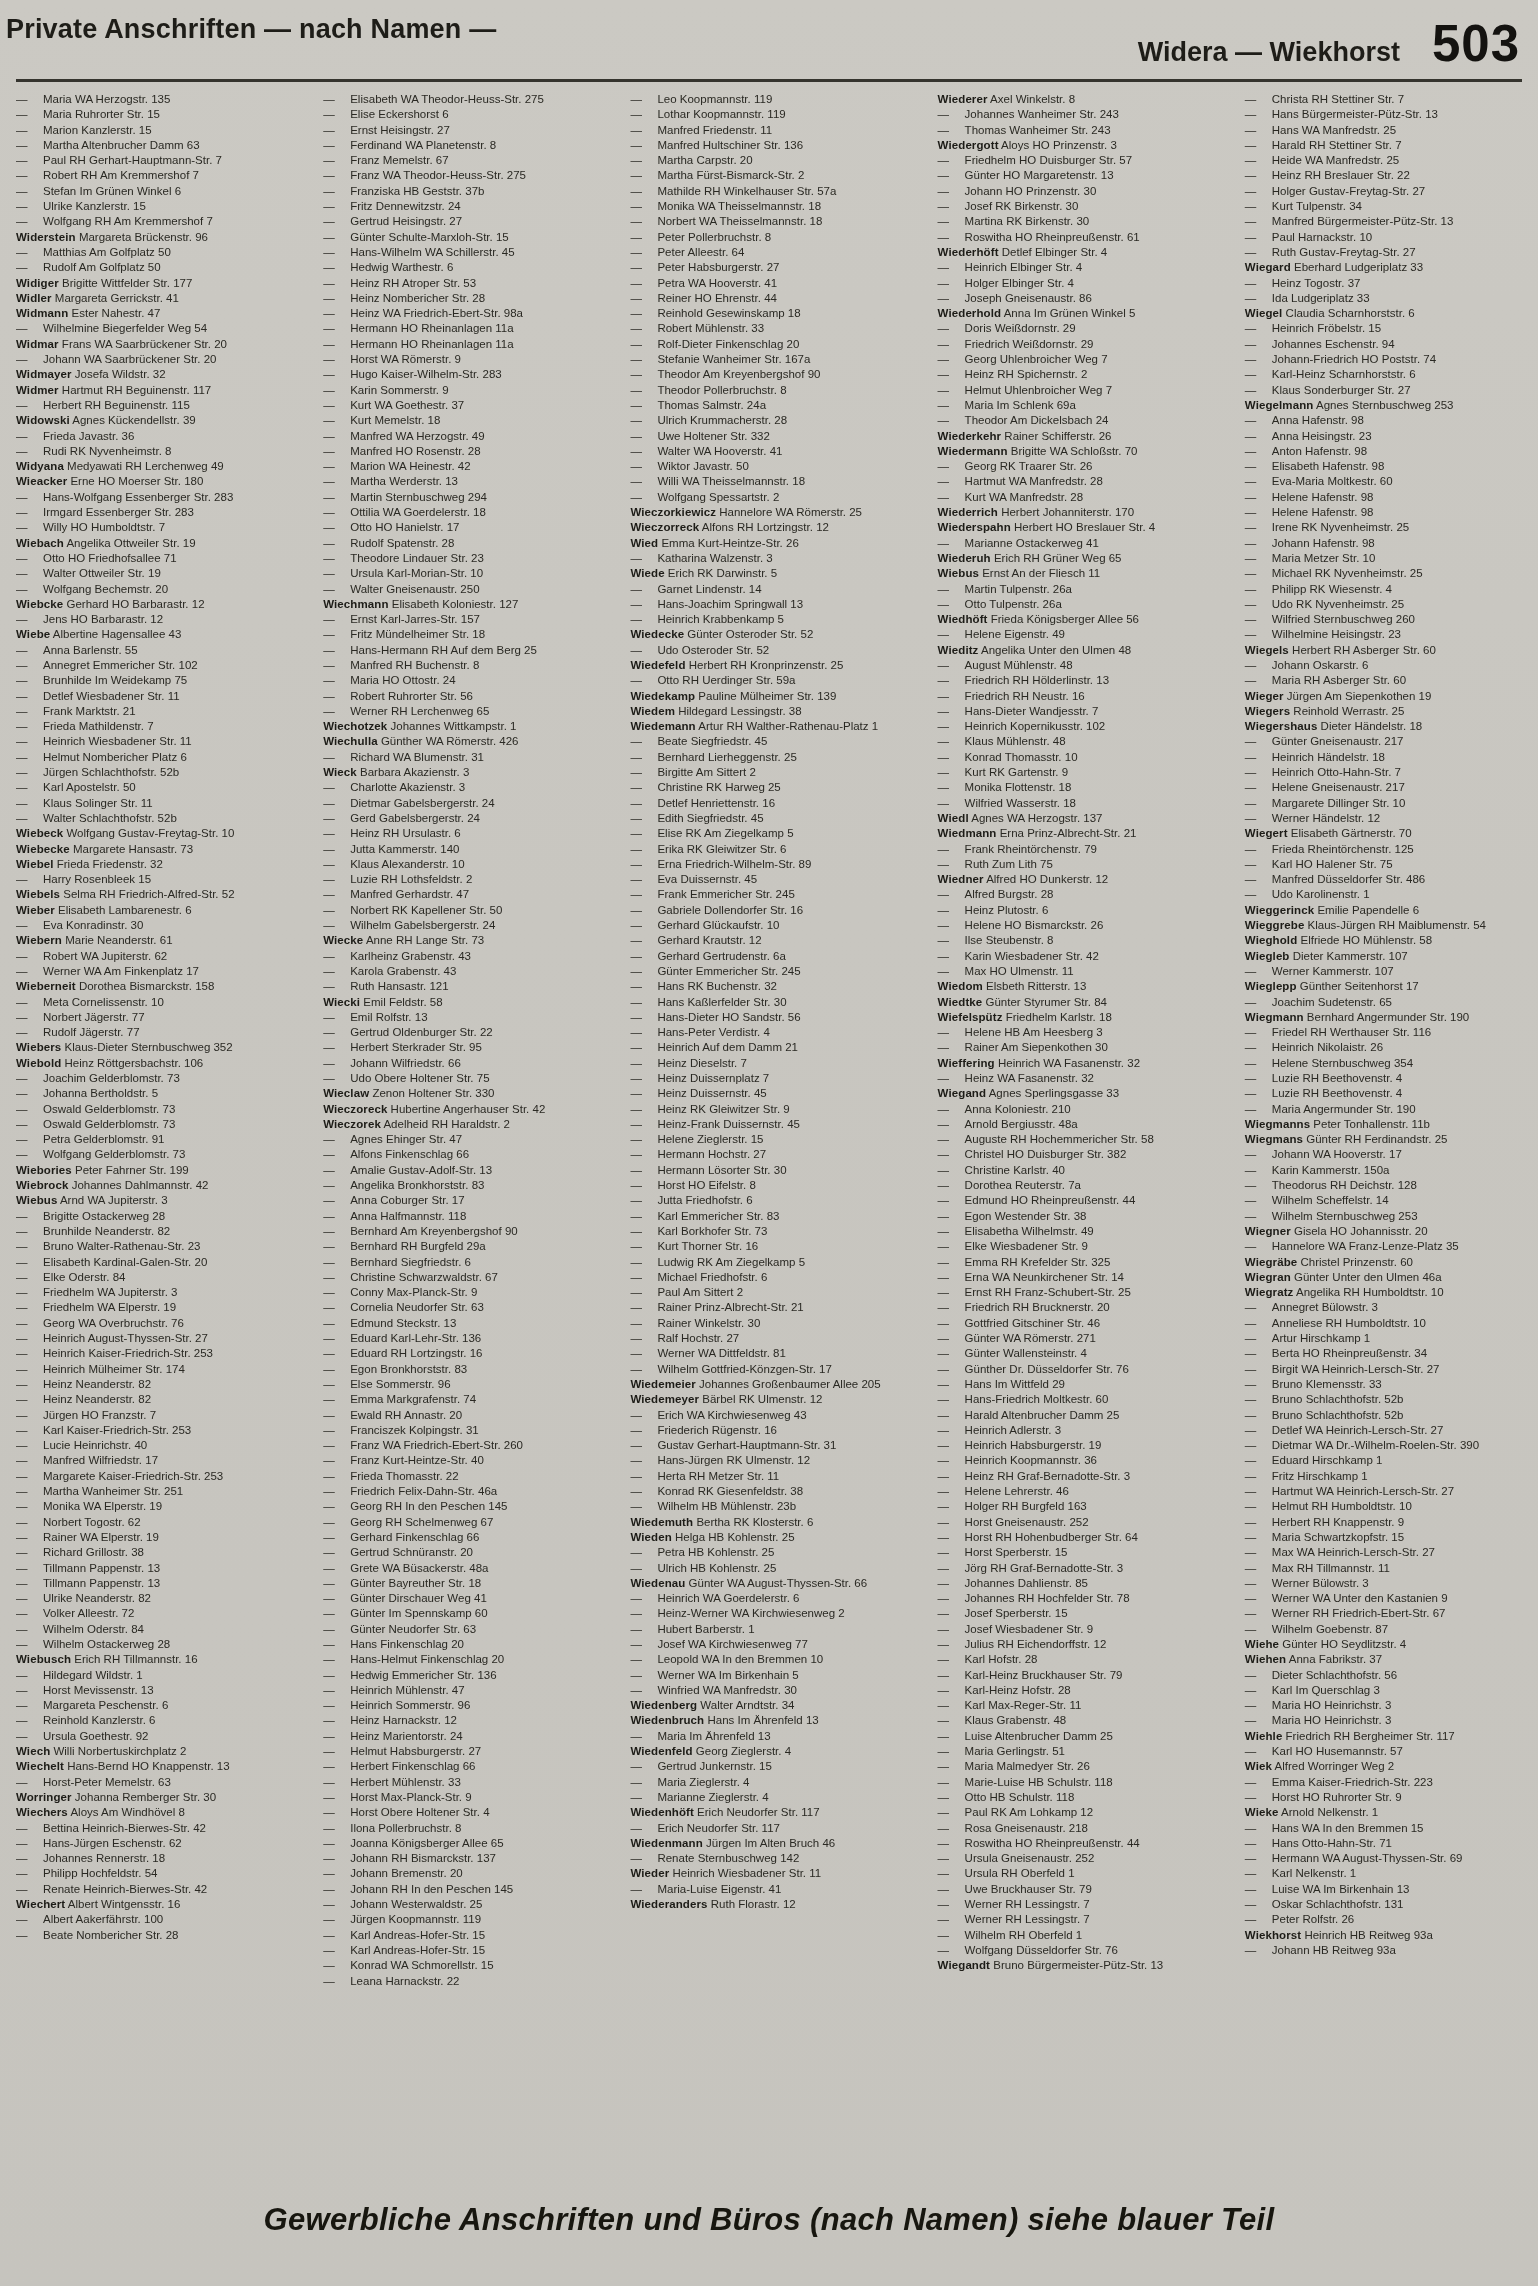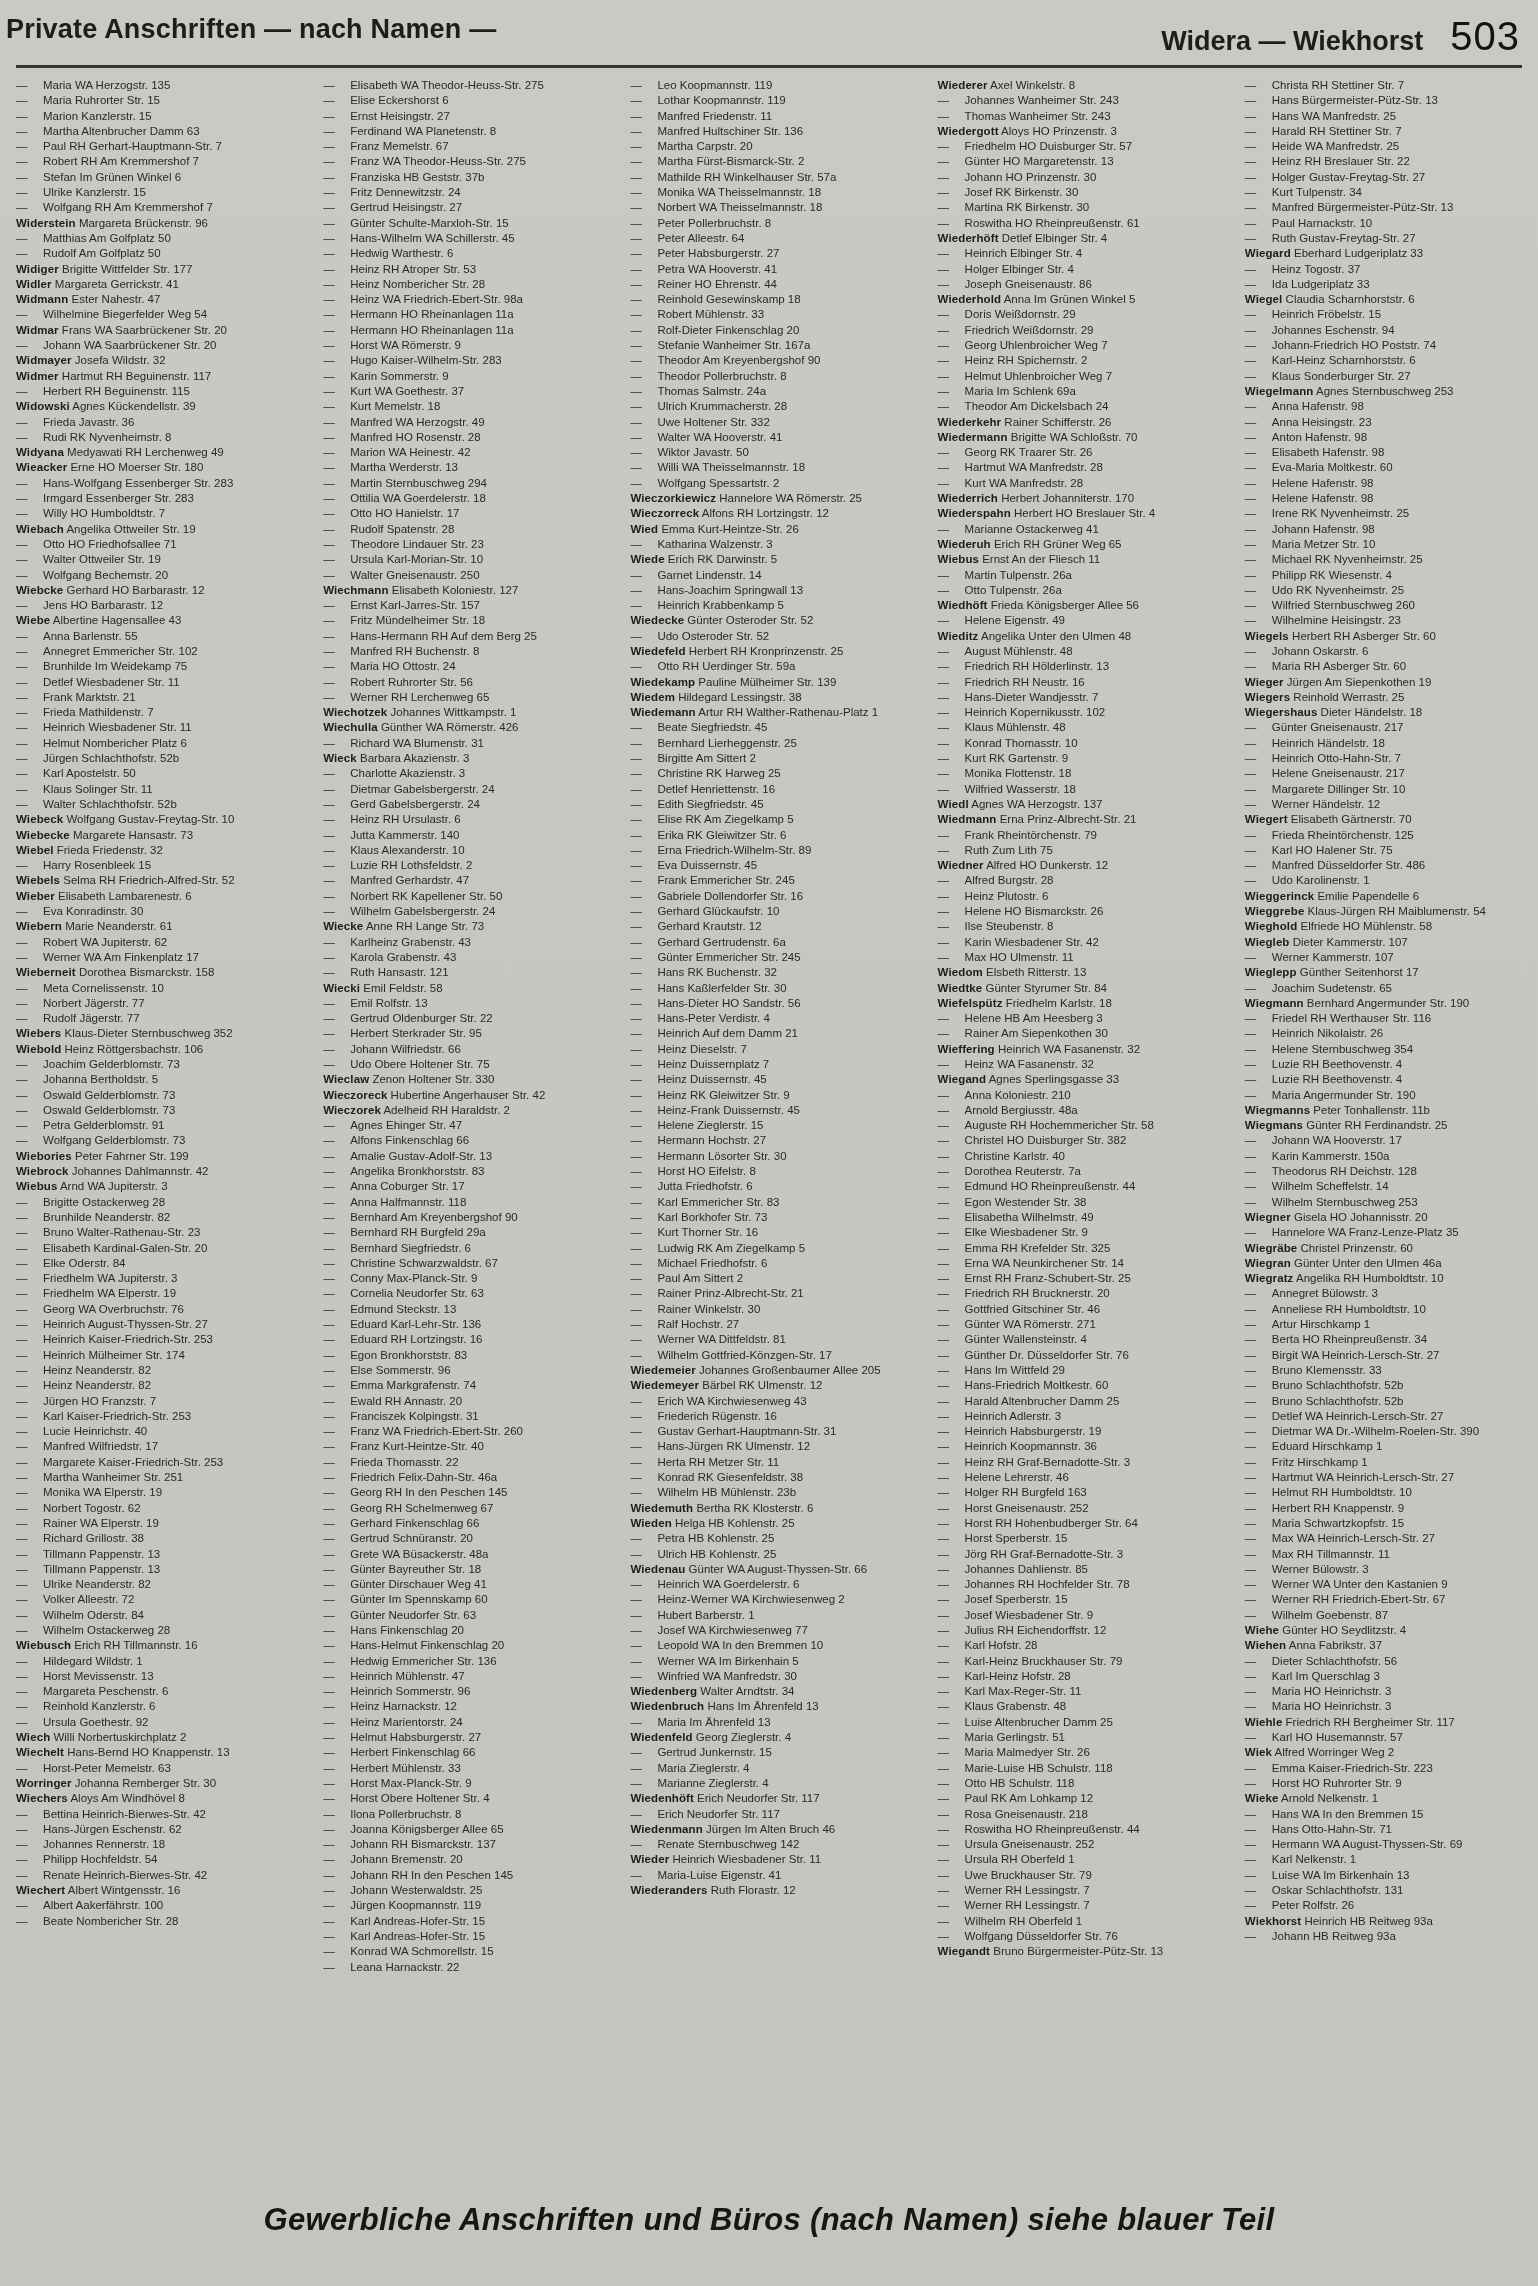--- a/index.html
+++ b/index.html
@@ -7,23 +7,23 @@
     width:1538px;height:2286px;
     background:#c9c7c1;
     font-family:"Liberation Sans","DejaVu Sans",sans-serif;
     color:#26251f;
     position:relative;
     overflow:hidden;
   }
   .page{position:absolute;inset:0;background:linear-gradient(180deg,#cbc9c3 0%,#c8c6c0 40%,#c6c4be 100%);}
   .hdr{display:flex;justify-content:space-between;align-items:flex-start;padding:14px 18px 4px 6px;}
   .hdr-left{font-size:27px;font-weight:bold;letter-spacing:.2px;color:#1e1d18;}
-  .hdr-right{display:flex;align-items:baseline;gap:18px;}
+  .hdr-right{display:flex;align-items:baseline;gap:32px;}
   .hdr-range{font-size:27px;font-weight:bold;color:#1e1d18;}
-  .hdr-page{font-size:40px;font-weight:normal;color:#141310;letter-spacing:1px;margin-left:9px;}
+  .hdr-page{font-size:51px;font-weight:bold;color:#141310;letter-spacing:1px;}
   .rule{height:3px;background:#35342e;margin:2px 16px 0 16px;}
   .cols{display:flex;gap:28px;padding:10px 14px 0 16px;align-items:flex-start;}
   .col{flex:1 1 0;min-width:0;}
   .entry{
     font-size:11.5px;line-height:15.3px;
     padding-left:27px;text-indent:-27px;
     white-space:normal;
     color:#2a2923;
   }
   .entry b{font-weight:bold;color:#1d1c17;letter-spacing:.1px;}

